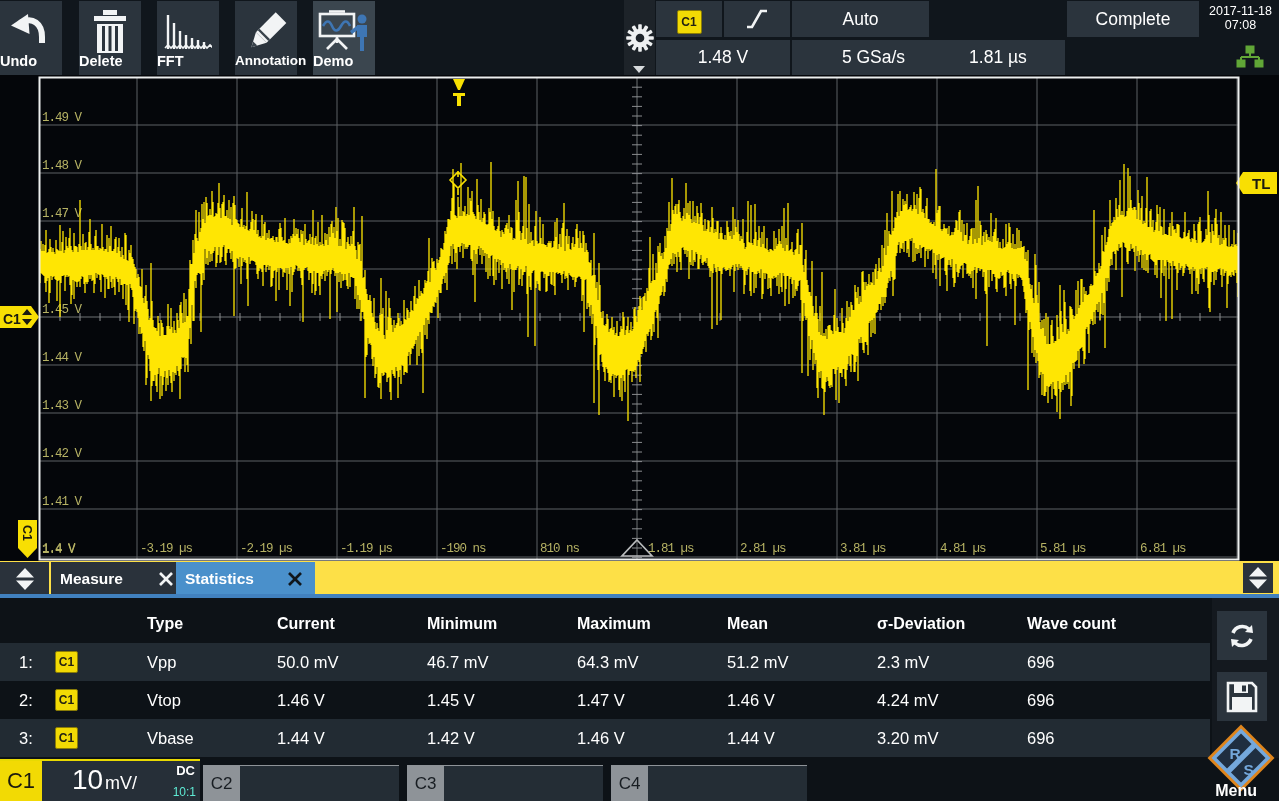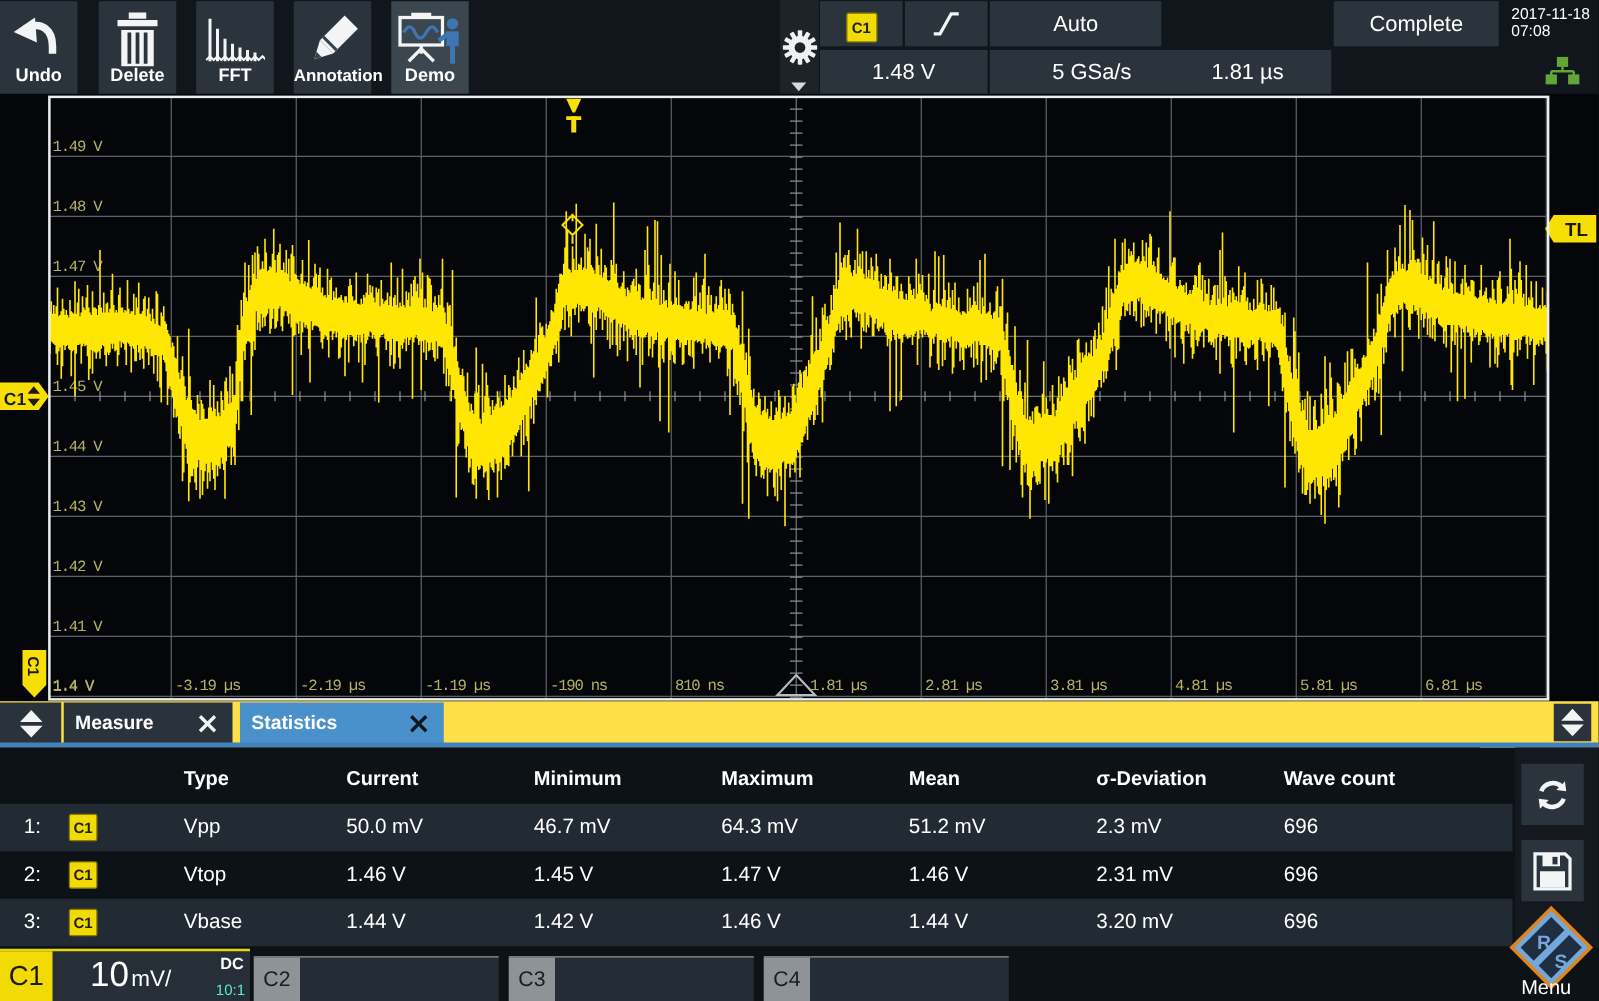--- a/index.html
+++ b/index.html
@@ -1,26 +1,26 @@
 <!DOCTYPE html>
 <html><head><meta charset="utf-8"><style>
 *{margin:0;padding:0;box-sizing:border-box}
 html,body{width:1279px;height:801px;overflow:hidden;background:#0d1217}
 body{font-family:"Liberation Sans",sans-serif;position:relative}
 #scr{position:absolute;left:0;top:0;width:1279px;height:801px;background:#0d1217}
 #topbar{position:absolute;left:0;top:0;width:1279px;height:75px;background:#10161c}
-.tbtn{position:absolute;top:1px;width:62px;height:74px;background:#2b343d;text-align:center}
+.tbtn{position:absolute;top:1px;width:62px;height:74px;background:#2b343d;}
 .tbtn.sel{background:#3b464f}
 .ticon{height:50px;display:flex;align-items:center;justify-content:center;padding-top:11px}
 .tlabel{color:#fff;font-size:14.5px;font-weight:bold;margin-top:2px}
 #gearcol{position:absolute;left:624px;top:0;width:31px;height:75px;background:#1d2329;display:flex;align-items:center;justify-content:center}
 #geararrow{position:absolute;left:9px;bottom:2px;width:0;height:0;border-left:6px solid transparent;border-right:6px solid transparent;border-top:7px solid #d7dadc}
 .cell{position:absolute;background:#2b343d;color:#fff;font-size:17.5px;display:flex;align-items:center;justify-content:center}
 .badge{display:inline-block;width:25px;height:24px;background:#f2da04;border:1px solid #8a7c06;color:#232112;font-size:12px;font-weight:bold;text-align:center;line-height:22px;border-radius:2px}
-#dateb{position:absolute;right:7px;top:4px;color:#fff;font-size:12.5px;text-align:left;line-height:14px}
+#dateb{position:absolute;right:7px;top:4px;color:#fff;font-size:12.5px;text-align:center;line-height:14px}
 #netic{position:absolute;right:14px;top:45px}
 #plotwrap{position:absolute;left:0;top:75px}
 #tabbar{position:absolute;left:0;top:561px;width:1279px;height:37px;background:#fde047}
 .udbtn{position:absolute;top:1px;height:33px;background:#2a323b;display:flex;align-items:center;justify-content:center}
 .tab{position:absolute;top:1px;height:33px;background:#2a323b;color:#fff;font-size:15.5px;font-weight:bold;display:flex;align-items:center;padding-left:9px}
 .tab.active{background:#4a90cb}
 .tab .tx{position:absolute;right:12px;top:9px}
 #blueline{position:absolute;left:0;top:33px;width:1279px;height:4px;background:#4181bf}
 #stats{position:absolute;left:0;top:598px;width:1184px;height:160px;background:#0d1217}
 #shead{position:absolute;left:0;top:0;width:1279px;height:45px;color:#fff;font-weight:bold;font-size:16px}
@@ -35,21 +35,21 @@
 #botbar{position:absolute;left:0;top:758px;width:1279px;height:43px;background:#0d1217}
 #ch1{position:absolute;left:0;top:1px;width:200px;height:42px;background:#262f38;border-top:2px solid #e8d902}
 #ch1l{position:absolute;left:0;top:0;width:42px;height:40px;background:#f2da04;color:#1c1a0e;font-size:22px;display:flex;align-items:center;justify-content:center}
 #ch1m{position:absolute;left:42px;top:0;right:0;bottom:0;color:#fff}
 #v10{position:absolute;left:30px;top:3px;font-size:28px}
 #vmv{position:absolute;left:63px;top:12px;font-size:18px}
 #dc{position:absolute;right:5px;top:2px;font-size:13px;font-weight:bold}
 #ratio{position:absolute;right:4px;bottom:2px;font-size:12px;color:#5eead4}
 .chw{position:absolute;top:7px;width:196px;height:36px;background:#242d35;border-top:1px solid #8e9398}
 .chl{position:absolute;left:0;top:0;width:37px;height:35px;background:#8e9398;color:#181d22;font-size:17px;display:flex;align-items:center;justify-content:center}
-#menu{position:absolute;right:22px;bottom:1px;color:#fff;font-size:16px;font-weight:normal;z-index:5}
+#menu{position:absolute;right:22px;bottom:1px;color:#fff;font-size:16px;font-weight:bold;z-index:5}
 #logo{position:absolute;left:1205px;top:722px;width:72px;height:72px}
 </style></head>
 <body>
 <div id="scr">
 <div id="topbar">
 <div class="tbtn" style="left:0px">
         <div class="ticon">
           <svg width="48" height="44" viewBox="0 0 48 44">
             <path d="M13 13 C26 6 35 14 35 27 L35 33" stroke="#f2f4f5" stroke-width="6" fill="none"></path>
             <path d="M4 15.5 L21 4 L22.5 24 Z" fill="#f2f4f5"></path>
@@ -362,21 +362,21 @@
       </div>
 <div class="tab" style="left:51px;width:135px">
         <span>Measure</span>
         <span class="tx"><svg width="16" height="16" viewBox="0 0 16 16">
             <g stroke="#f2f4f5" stroke-width="2.7">
               <line x1="2" y1="2" x2="14" y2="14"></line>
               <line x1="14" y1="2" x2="2" y2="14"></line>
             </g>
           </svg></span>
       </div>
-<div class="tab active" style="left:192px;width:163px">
+<div class="tab active" style="left:176px;width:139px">
         <span>Statistics</span>
         <span class="tx"><svg width="16" height="16" viewBox="0 0 16 16">
             <g stroke="#10161c" stroke-width="2.7">
               <line x1="2" y1="2" x2="14" y2="14"></line>
               <line x1="14" y1="2" x2="2" y2="14"></line>
             </g>
           </svg></span>
       </div>
 <div class="udbtn" style="left:1243px;width:30px;top:2px;height:30px">
         <svg width="22" height="26" viewBox="0 0 22 26">
@@ -408,21 +408,21 @@
         <span class="hc" style="left:1027px">696</span>
       </div>
       <div class="trow" style="top:83px">
         <span class="rnum">2:</span>
         <span class="badge bsm">C1</span>
         <span class="hc" style="left:147px">Vtop</span>
         <span class="hc" style="left:277px">1.46 V</span>
         <span class="hc" style="left:427px">1.45 V</span>
         <span class="hc" style="left:577px">1.47 V</span>
         <span class="hc" style="left:727px">1.46 V</span>
-        <span class="hc" style="left:877px">2.31 mV</span>
+        <span class="hc" style="left:877px">4.24 mV</span>
         <span class="hc" style="left:1027px">696</span>
       </div>
       <div class="trow stripe" style="top:121px">
         <span class="rnum">3:</span>
         <span class="badge bsm">C1</span>
         <span class="hc" style="left:147px">Vbase</span>
         <span class="hc" style="left:277px">1.44 V</span>
         <span class="hc" style="left:427px">1.42 V</span>
         <span class="hc" style="left:577px">1.46 V</span>
         <span class="hc" style="left:727px">1.44 V</span>

